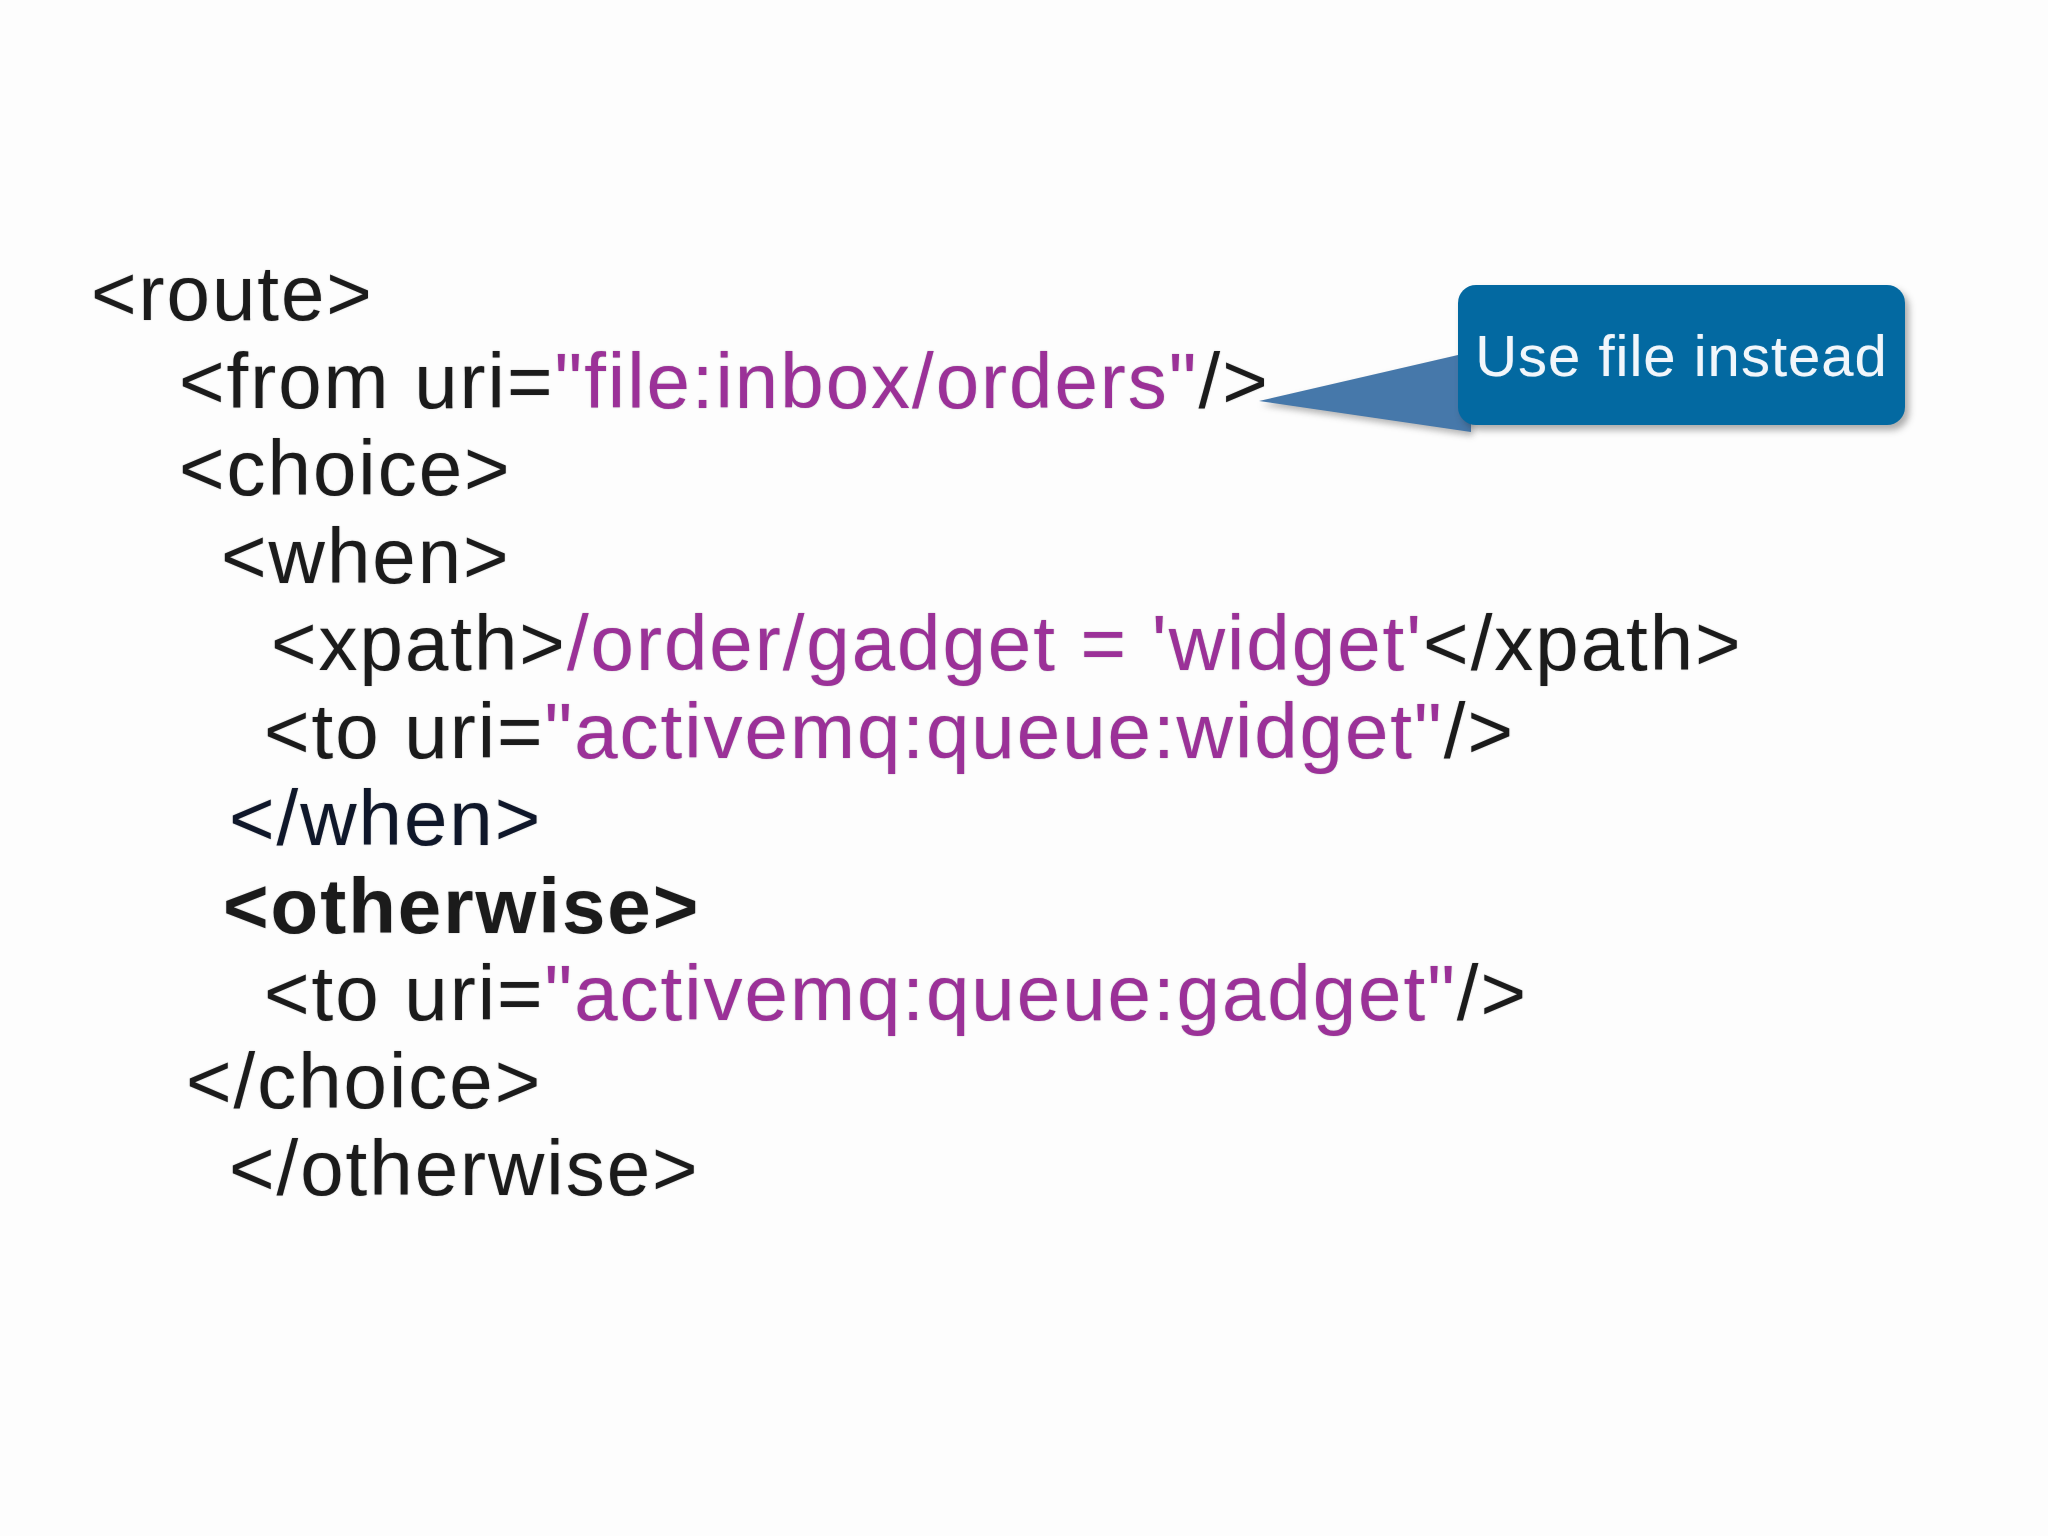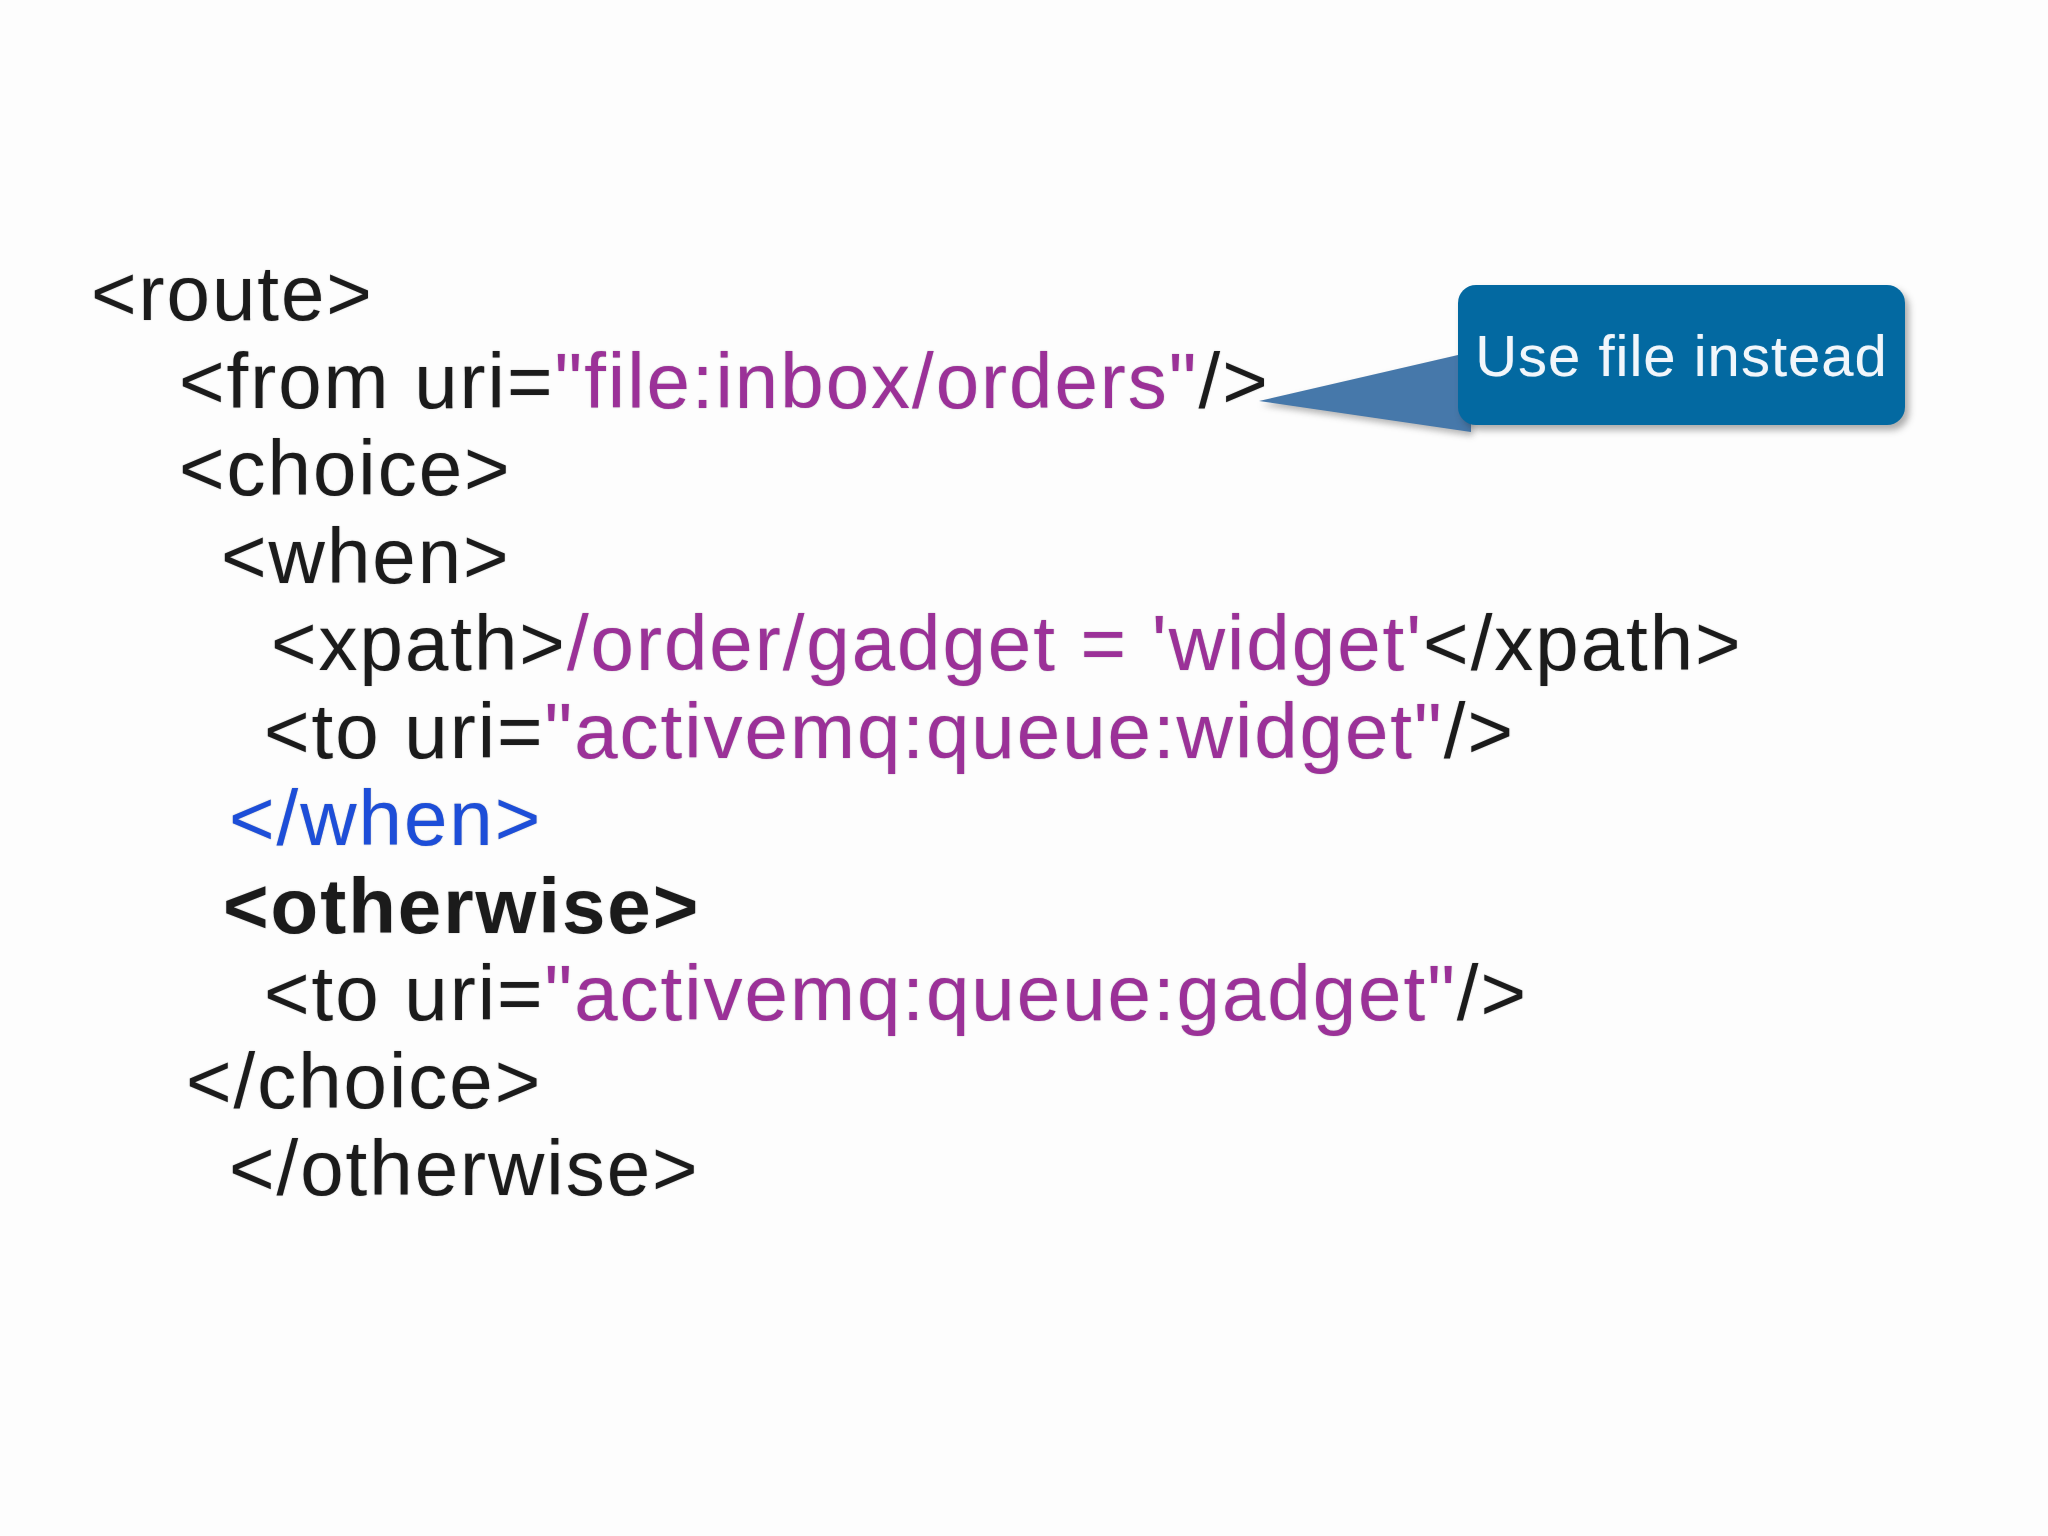--- a/index.html
+++ b/index.html
@@ -58,21 +58,21 @@
 
 <div class="slide" style="background: rgb(253, 253, 253);">
 
   <div class="code-block" id="code-block">
       <div class="code-line" style="padding-left: 60px;"><span class="seg-tag" style="color: rgb(27, 27, 27);">&lt;route&gt;</span></div>
       <div class="code-line" style="padding-left: 148px;"><span class="seg-tag" style="color: rgb(27, 27, 27);">&lt;from uri=</span><span class="seg-value" style="color: rgb(155, 49, 152);">"file:inbox/orders"</span><span class="seg-tag" style="color: rgb(27, 27, 27);">/&gt;</span></div>
       <div class="code-line" style="padding-left: 148px;"><span class="seg-tag" style="color: rgb(27, 27, 27);">&lt;choice&gt;</span></div>
       <div class="code-line" style="padding-left: 190px;"><span class="seg-tag" style="color: rgb(27, 27, 27); margin-top: 48px;">&lt;when&gt;</span></div>
       <div class="code-line" style="padding-left: 240px;"><span class="seg-tag" style="color: rgb(27, 27, 27);">&lt;xpath&gt;</span><span class="seg-value" style="color: rgb(155, 49, 152);">/order/gadget = 'widget'</span><span class="seg-tag" style="color: rgb(27, 27, 27);">&lt;/xpath&gt;</span></div>
       <div class="code-line" style="padding-left: 233px;"><span class="seg-tag" style="color: rgb(27, 27, 27);">&lt;to uri=</span><span class="seg-value" style="color: rgb(155, 49, 152);">"activemq:queue:widget"</span><span class="seg-tag" style="color: rgb(27, 27, 27);">/&gt;</span></div>
-      <div class="code-line" style="padding-left: 198px;"><span class="seg-tag" style="color: #1d4ed8; text-align: center;">&lt;/when&gt;</span></div>
+      <div class="code-line" style="padding-left: 198px;"><span class="seg-tag" style="color: #0f172a; text-align: center;">&lt;/when&gt;</span></div>
       <div class="code-line" style="padding-left: 192px; font-weight: bold;"><span class="seg-tag" style="color: rgb(27, 27, 27);">&lt;otherwise&gt;</span></div>
       <div class="code-line" style="padding-left: 233px;"><span class="seg-tag" style="color: rgb(27, 27, 27);">&lt;to uri=</span><span class="seg-value" style="color: rgb(155, 49, 152);">"activemq:queue:gadget"</span><span class="seg-tag" style="color: rgb(27, 27, 27);">/&gt;</span></div>
       <div class="code-line" style="padding-left: 155px;"><span class="seg-tag" style="color: rgb(27, 27, 27);">&lt;/choice&gt;</span></div>
       <div class="code-line" style="padding-left: 198px;"><span class="seg-tag" style="color: rgb(27, 27, 27);">&lt;/otherwise&gt;</span></div>
     </div>
 
   <svg class="callout-arrow" id="callout-arrow" width="220" height="100" viewBox="0 0 220 100">
     <polygon id="callout-arrow-shape" points="4,61 216,12 216,92" fill="#4678aa"></polygon>
   </svg>
 

